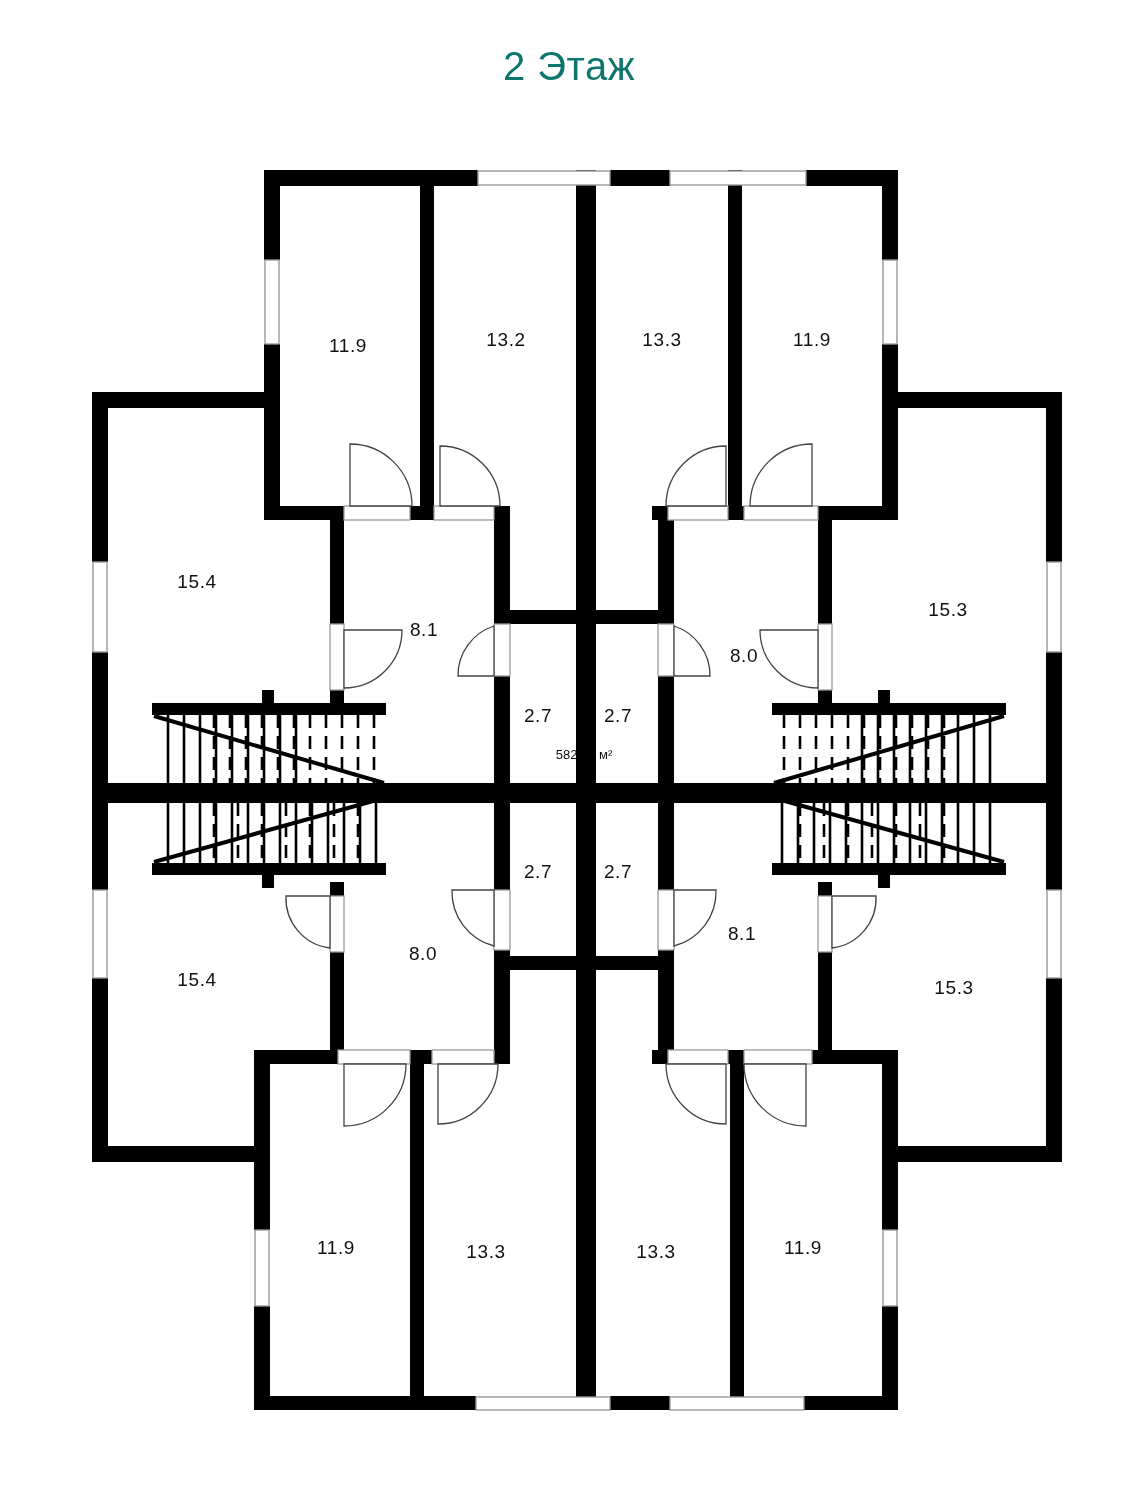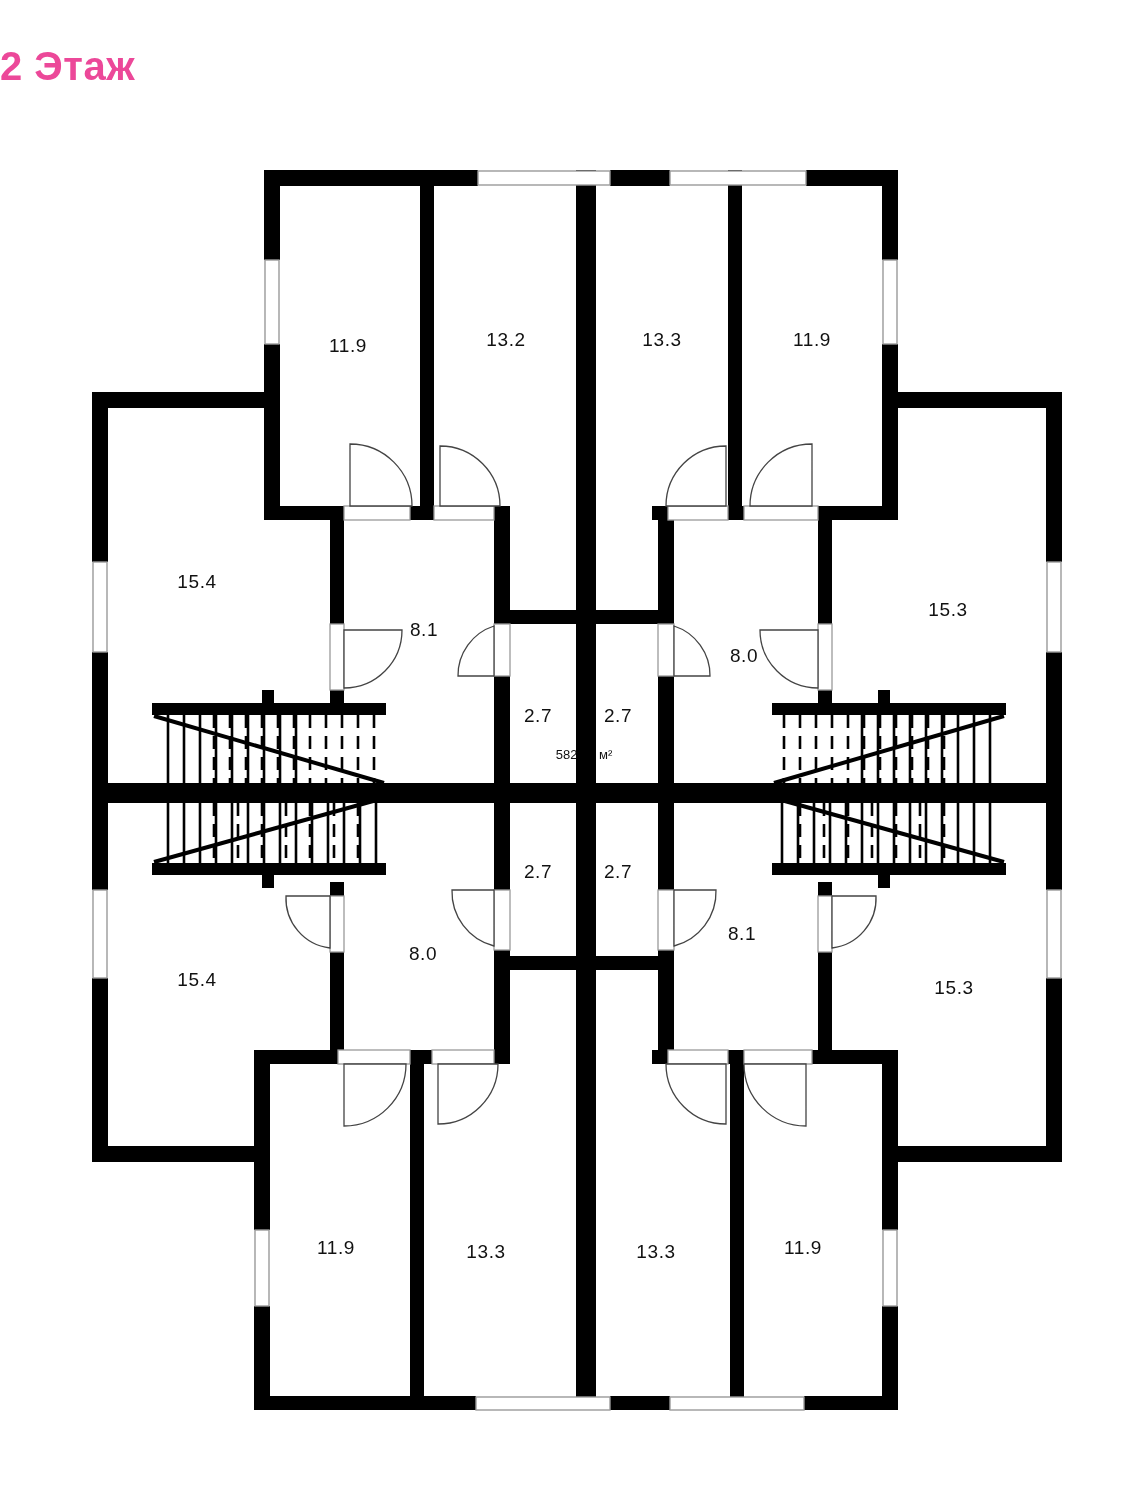--- a/index.html
+++ b/index.html
@@ -12,24 +12,24 @@
     height: 1506px;
     font-family: "Liberation Sans", sans-serif;
     position: relative;
     overflow: hidden;
   }
   #plan-title {
     position: absolute;
     top: 44px;
     left: 0;
     width: 1138px;
-    text-align: left;
+    text-align: center;
     font-size: 40px;
-    font-weight: 700;
-    color: #ec4899;
+    font-weight: 400;
+    color: #0f766e;
     letter-spacing: 0.5px;
   }
   #floorplan-canvas {
     position: absolute;
     top: 0;
     left: 0;
     width: 1138px;
     height: 1506px;
   }
   svg text {

